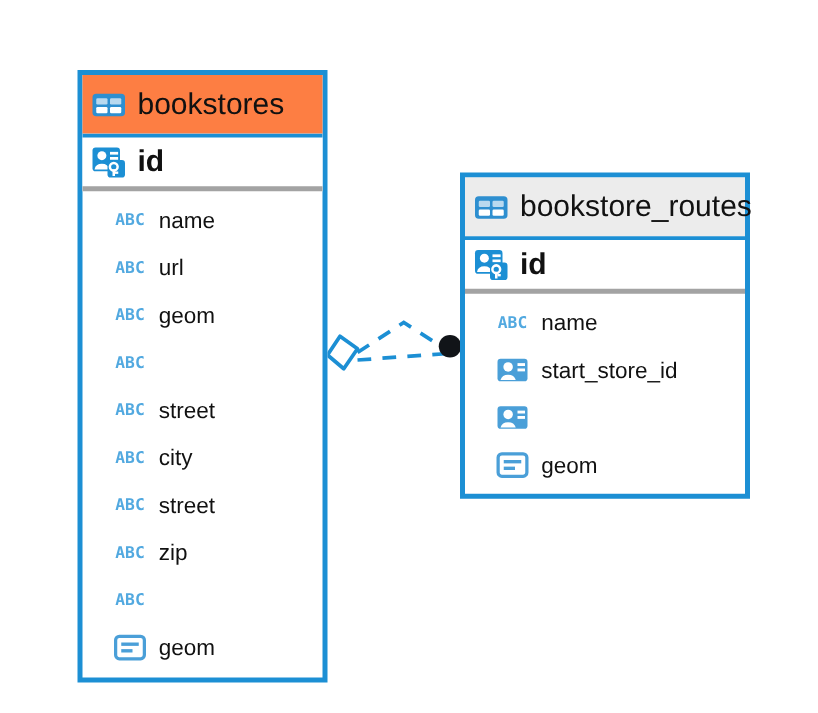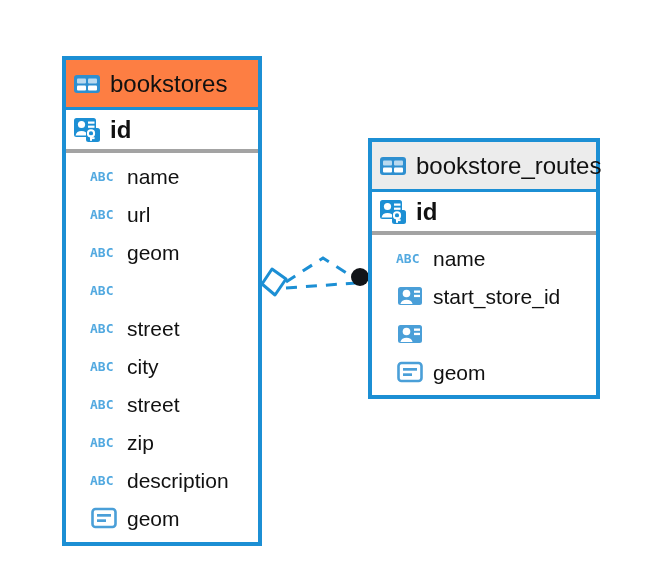--- a/index.html
+++ b/index.html
@@ -19,20 +19,21 @@
     position: absolute;
     inset: 0;
   }
 
   
   .entity {
     position: absolute;
     box-sizing: border-box;
     border: 4px solid #1c8fd4;
     background: #ffffff;
+    text-align: center;
   }
 
   .entity-header {
     display: flex;
     align-items: center;
     box-sizing: border-box;
     height: 47px;
     padding: 0 6px 0 7px;
     gap: 9px;
   }
@@ -68,21 +69,21 @@
 
   .field-row {
     display: flex;
     align-items: center;
     height: 38px;
     padding: 0 6px 0 8px;
     gap: 9px;
     box-sizing: border-box;
   }
   .field-label {
-    font-size: 21px;
+    font-size: 18px;
     color: #111111;
     line-height: 1;
     white-space: nowrap;
   }
 
   
   .icon {
     flex: 0 0 auto;
     display: block;
     line-height: 0;
@@ -194,21 +195,20 @@
         <span class="field-label">street</span>
       </div>
 
       <div class="field-row">
         <span class="icon icon-abc">ABC</span>
         <span class="field-label">zip</span>
       </div>
 
       <div class="field-row">
         <span class="icon icon-abc">ABC</span>
-        <span class="field-label">description</span>
       </div>
 
       <div class="field-row">
         <span class="icon">
           <svg width="28" height="24" viewBox="0 0 28 24">
             <rect x="2.5" y="3" width="23" height="18" rx="3" fill="#ffffff" stroke="#4a9fd8" stroke-width="2.6"></rect>
             <rect x="7" y="8" width="14" height="2.7" fill="#4a9fd8"></rect>
             <rect x="7" y="13.3" width="9" height="2.7" fill="#4a9fd8"></rect>
           </svg>
         </span>

